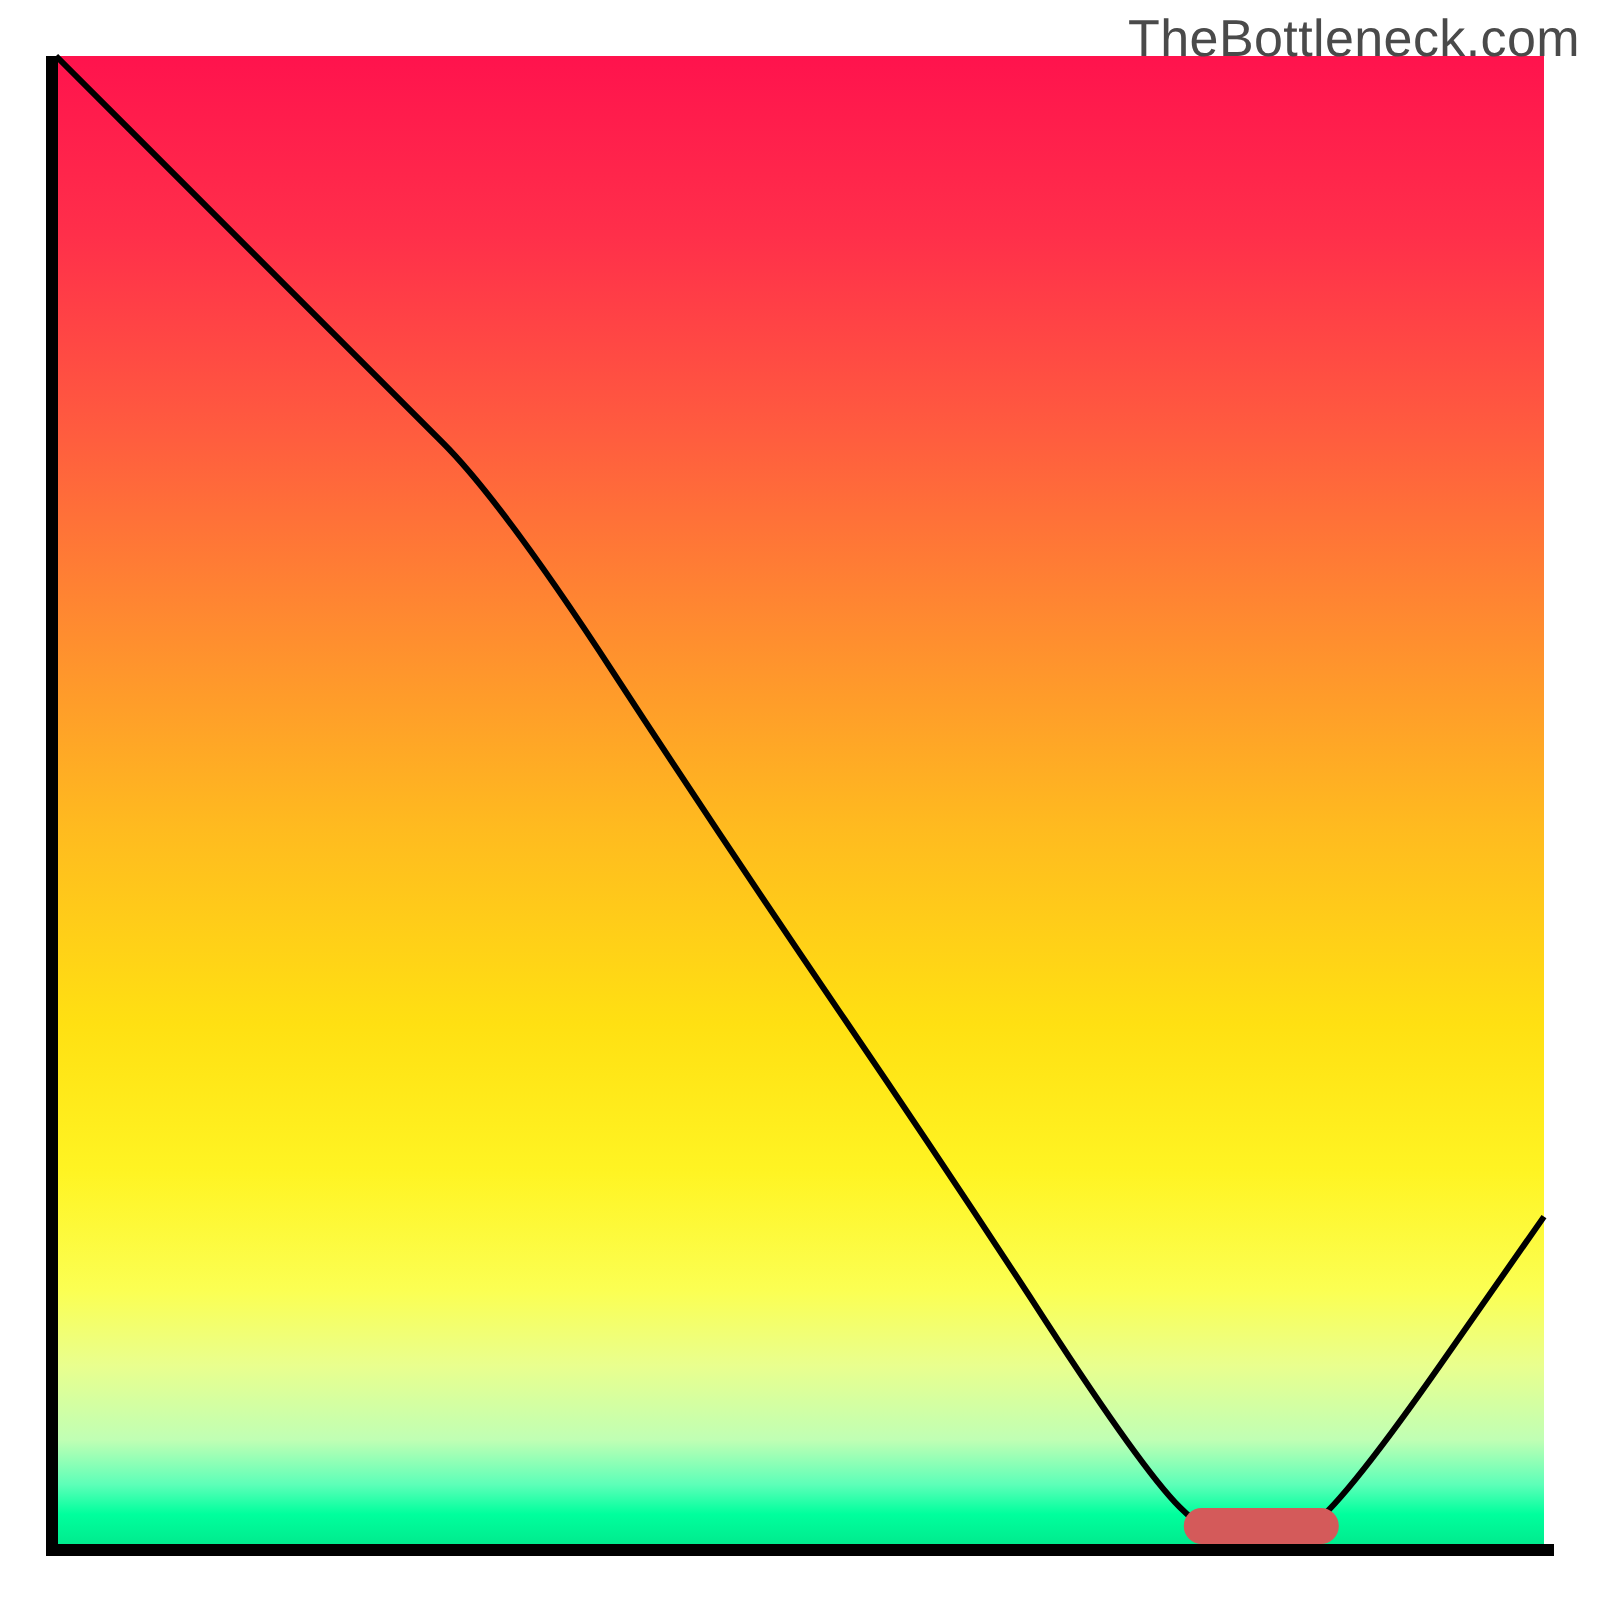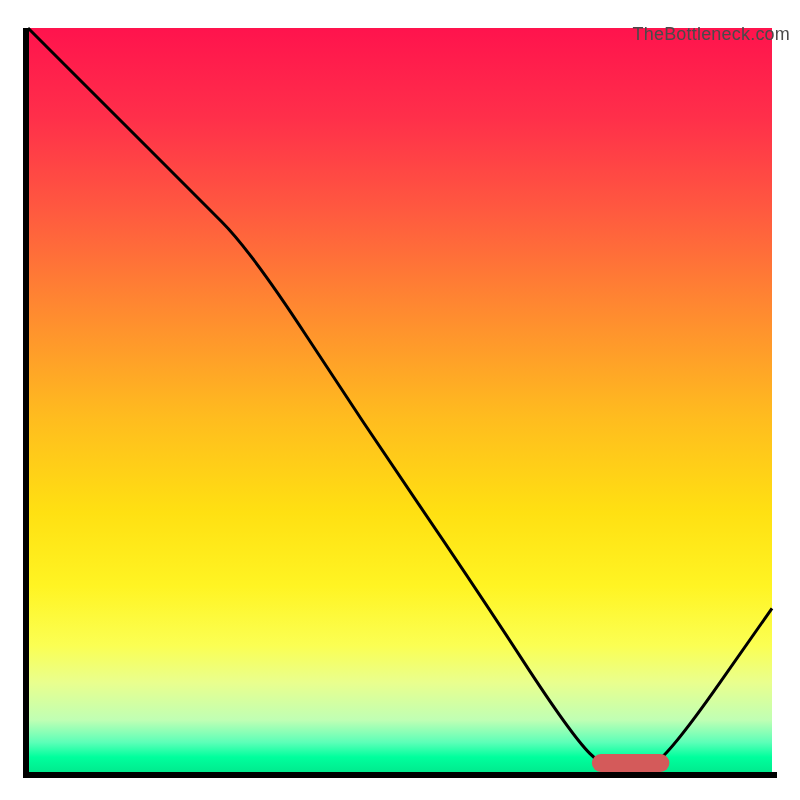--- a/index.html
+++ b/index.html
@@ -12,26 +12,25 @@
   }
   .wrap {
     position: relative;
     width: 800px;
     height: 800px;
   }
   .watermark {
     position: absolute;
     top: 4px;
     right: 10px;
-    font-size: 18px;
+    font-size: 26px;
     font-weight: 400;
     color: #4a4a4a;
     letter-spacing: 0.2px;
     z-index: 50;
-    margin-top: 20px;
   }
   
   .grad {
     position: absolute;
     left: 28px;
     top: 28px;
     width: 744px;
     height: 744px;
     background: linear-gradient(
       to bottom,

